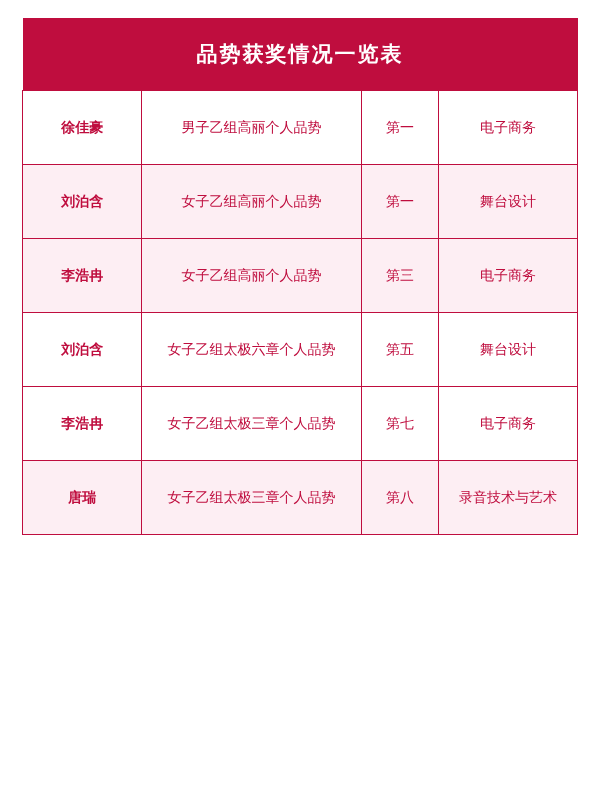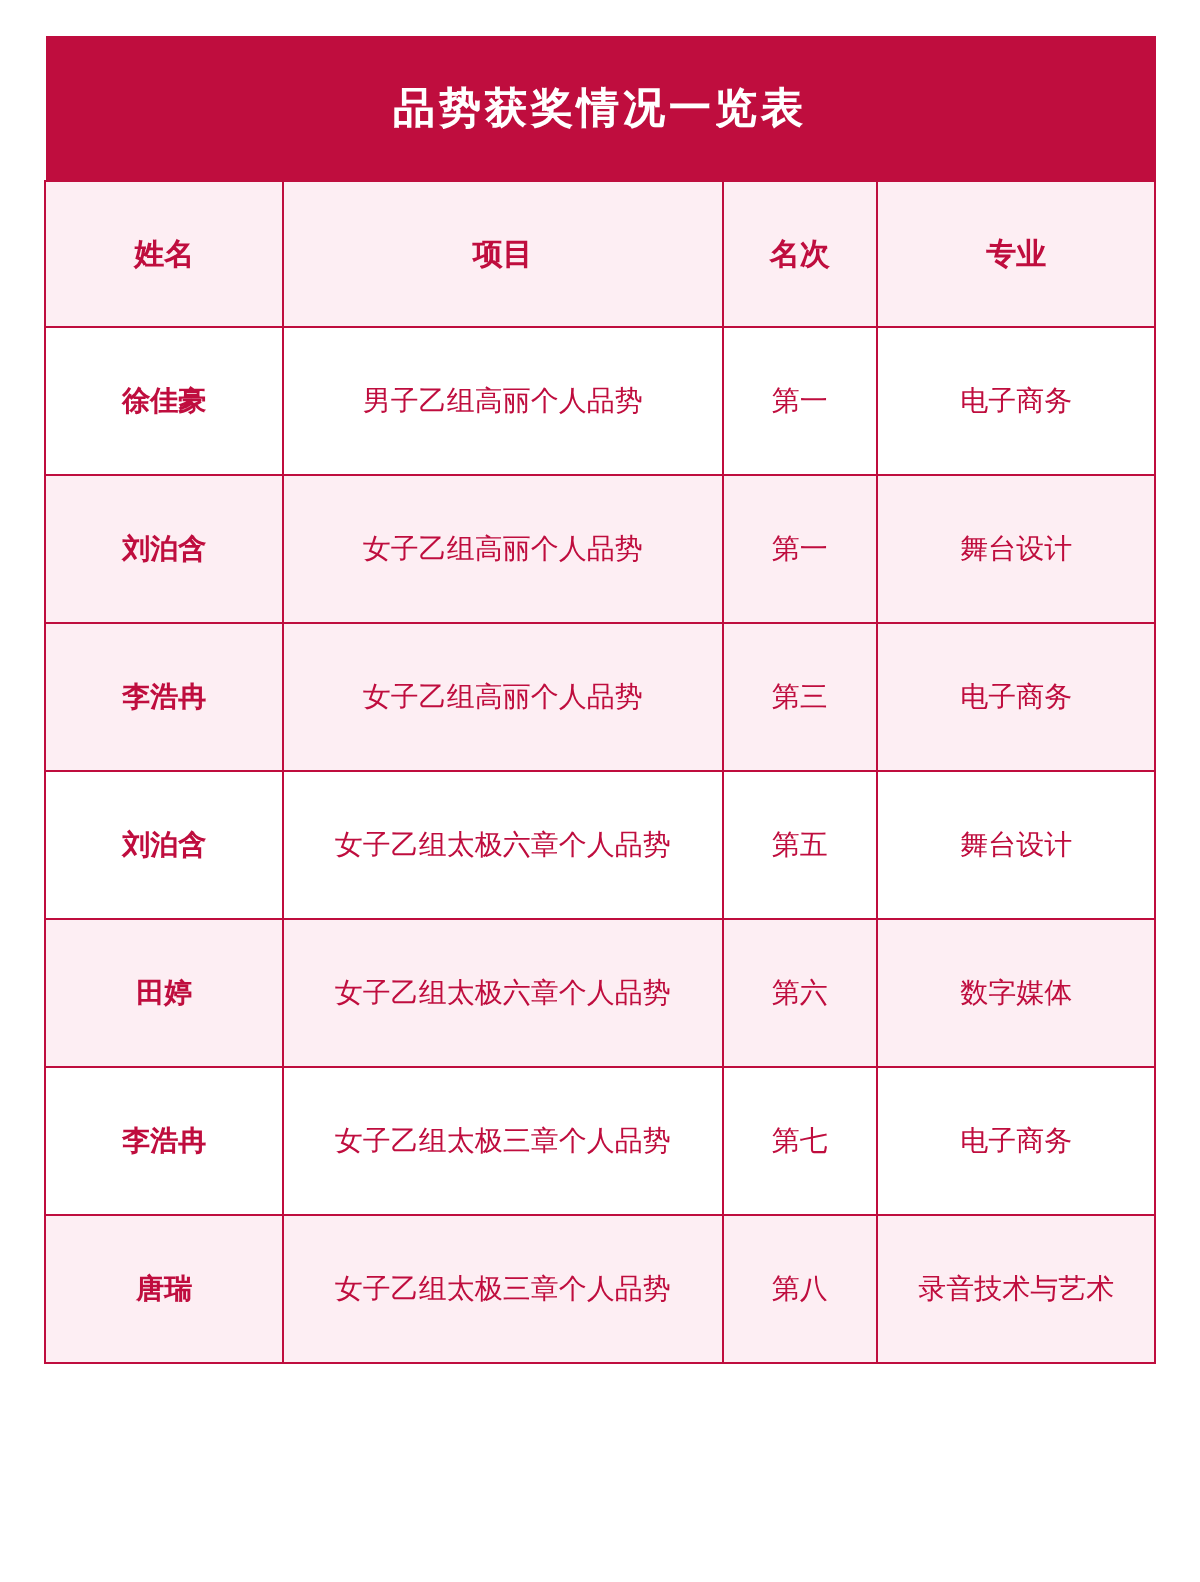--- a/index.html
+++ b/index.html
@@ -88,26 +88,20 @@
       <colgroup>
         <col class="c-name">
         <col class="c-project">
         <col class="c-rank">
         <col class="c-major">
       </colgroup>
       <thead>
         <tr class="title-row">
           <td colspan="4">品势获奖情况一览表</td>
         </tr>
-        <tr class="header-row">
-          <td>姓名</td>
-          <td>项目</td>
-          <td>名次</td>
-          <td>专业</td>
-        </tr>
       </thead>
       <tbody class="body-rows">
         <tr>
           <td class="col-name">徐佳豪</td>
           <td class="col-project">男子乙组高丽个人品势</td>
           <td class="col-rank">第一</td>
           <td class="col-major">电子商务</td>
         </tr>
         <tr class="alt">
           <td class="col-name">刘泊含</td>
@@ -120,26 +114,20 @@
           <td class="col-project">女子乙组高丽个人品势</td>
           <td class="col-rank">第三</td>
           <td class="col-major">电子商务</td>
         </tr>
         <tr>
           <td class="col-name">刘泊含</td>
           <td class="col-project">女子乙组太极六章个人品势</td>
           <td class="col-rank">第五</td>
           <td class="col-major">舞台设计</td>
         </tr>
-        <tr class="alt">
-          <td class="col-name">田婷</td>
-          <td class="col-project">女子乙组太极六章个人品势</td>
-          <td class="col-rank">第六</td>
-          <td class="col-major">数字媒体</td>
-        </tr>
         <tr>
           <td class="col-name">李浩冉</td>
           <td class="col-project">女子乙组太极三章个人品势</td>
           <td class="col-rank">第七</td>
           <td class="col-major">电子商务</td>
         </tr>
         <tr class="alt">
           <td class="col-name">唐瑞</td>
           <td class="col-project">女子乙组太极三章个人品势</td>
           <td class="col-rank">第八</td>

